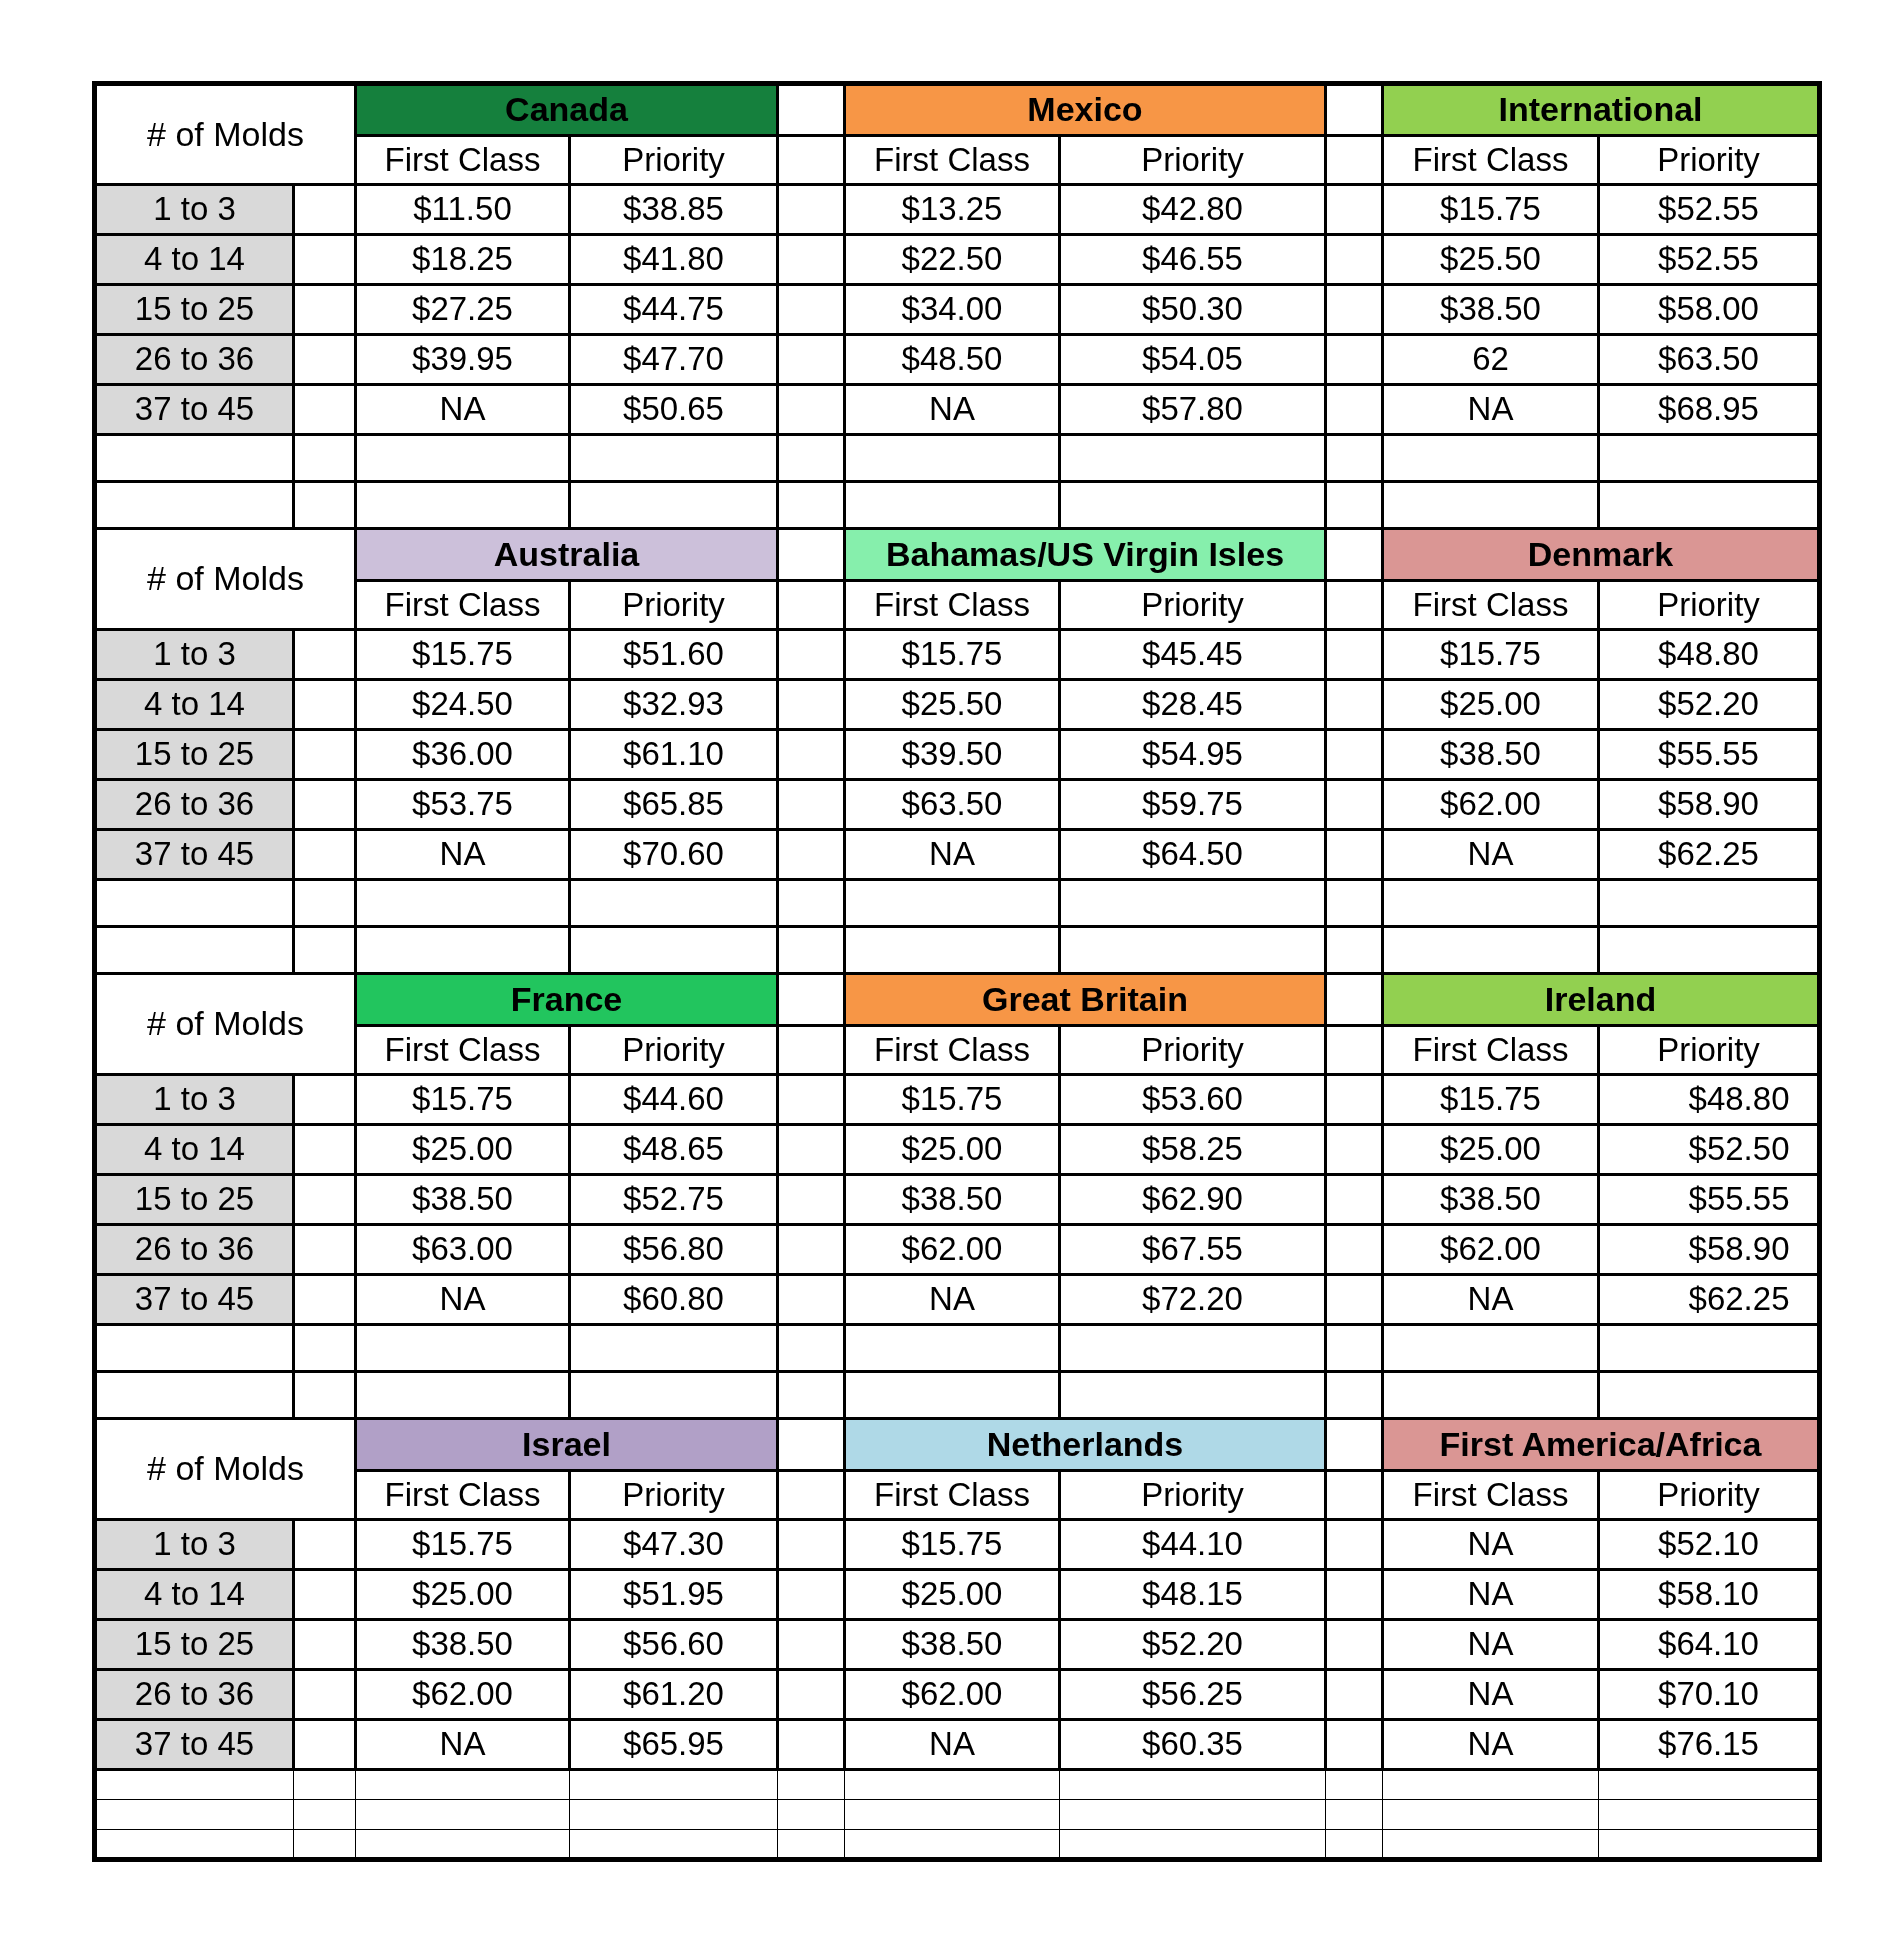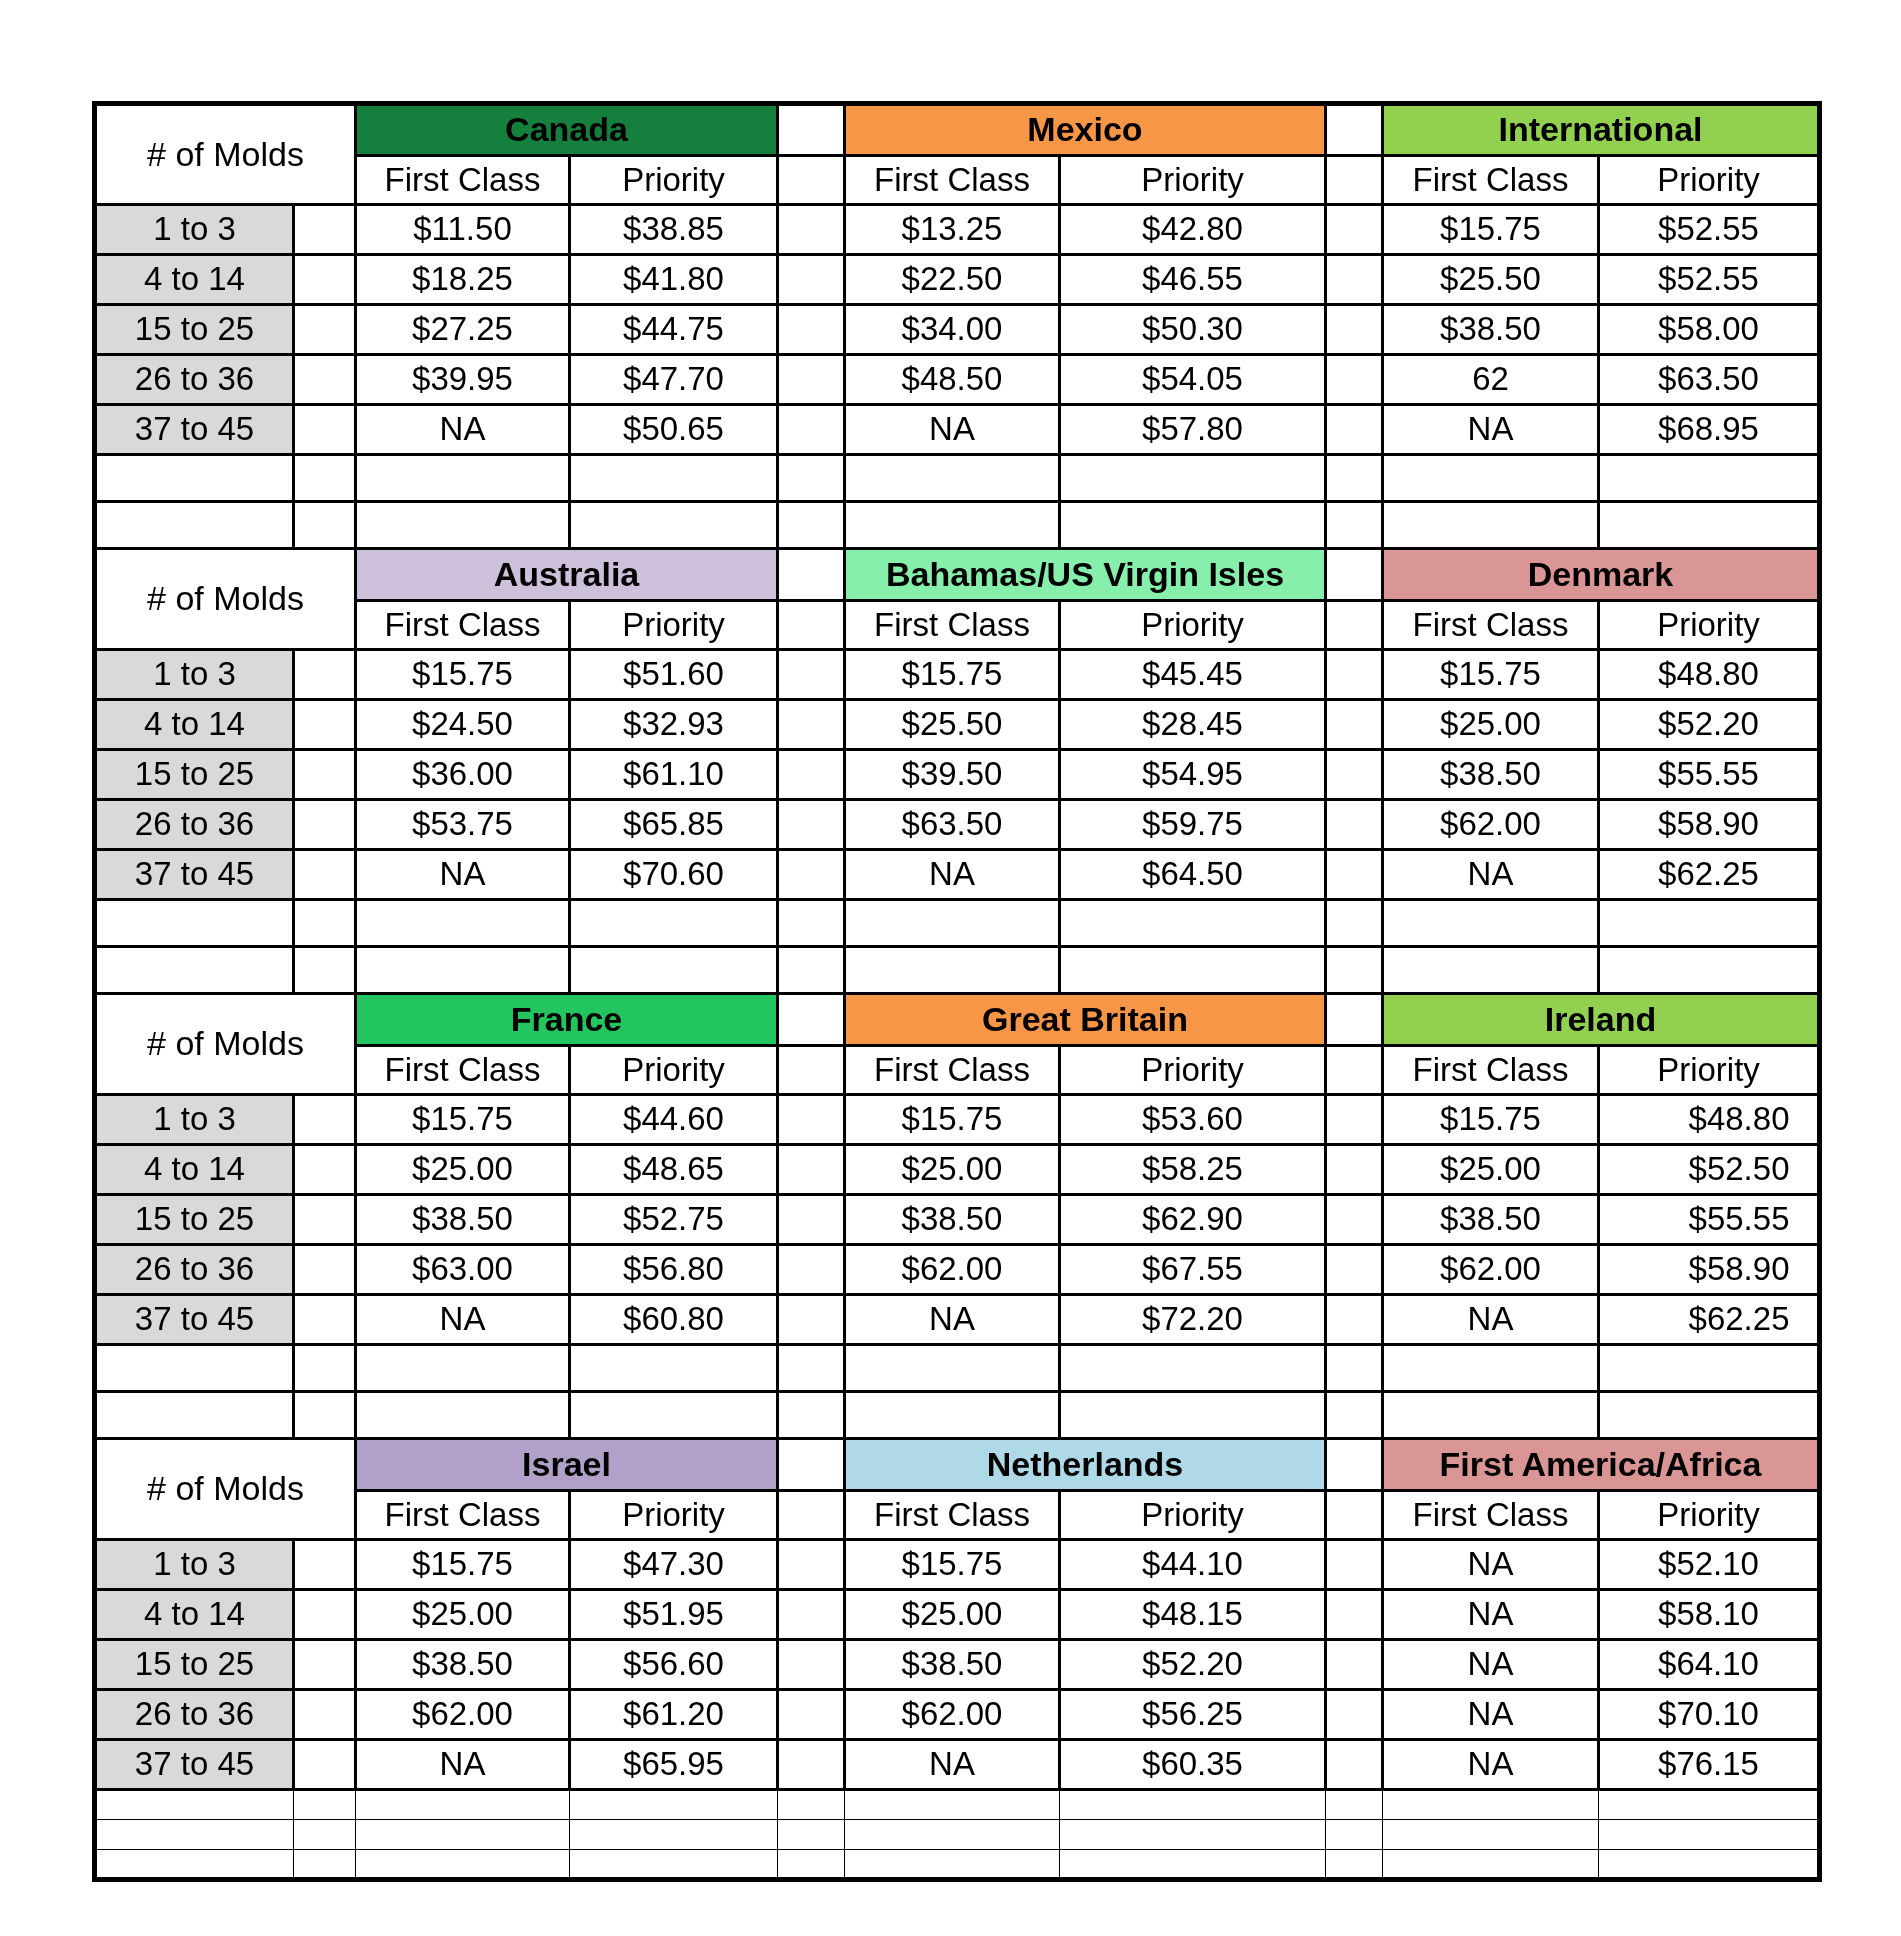--- a/index.html
+++ b/index.html
@@ -1,19 +1,19 @@
 <!DOCTYPE html>
 <html style="font-size:14.7px"><head>
 <meta charset="utf-8">
 <style>
   html,body { margin:0; padding:0; background:#ffffff; }
   body { width:1902px; height:1937px; font-family:"Liberation Sans", sans-serif; color:#000; }
   .canvas { position:relative; width:1902px; height:1937px; background:#fff; overflow:hidden; }
   table.rates {
-    position:absolute; left:92px; top:101px;
+    position:absolute; left:92px; top:81px;
     border-collapse:collapse; table-layout:fixed;
     border:5.5px solid #000;
   }
   td {
     border:3.7px solid #000;
     padding:0; margin:0;
     text-align:center; vertical-align:middle;
     font-size:33px; line-height:1.1;
     white-space:nowrap; overflow:hidden;
   }

